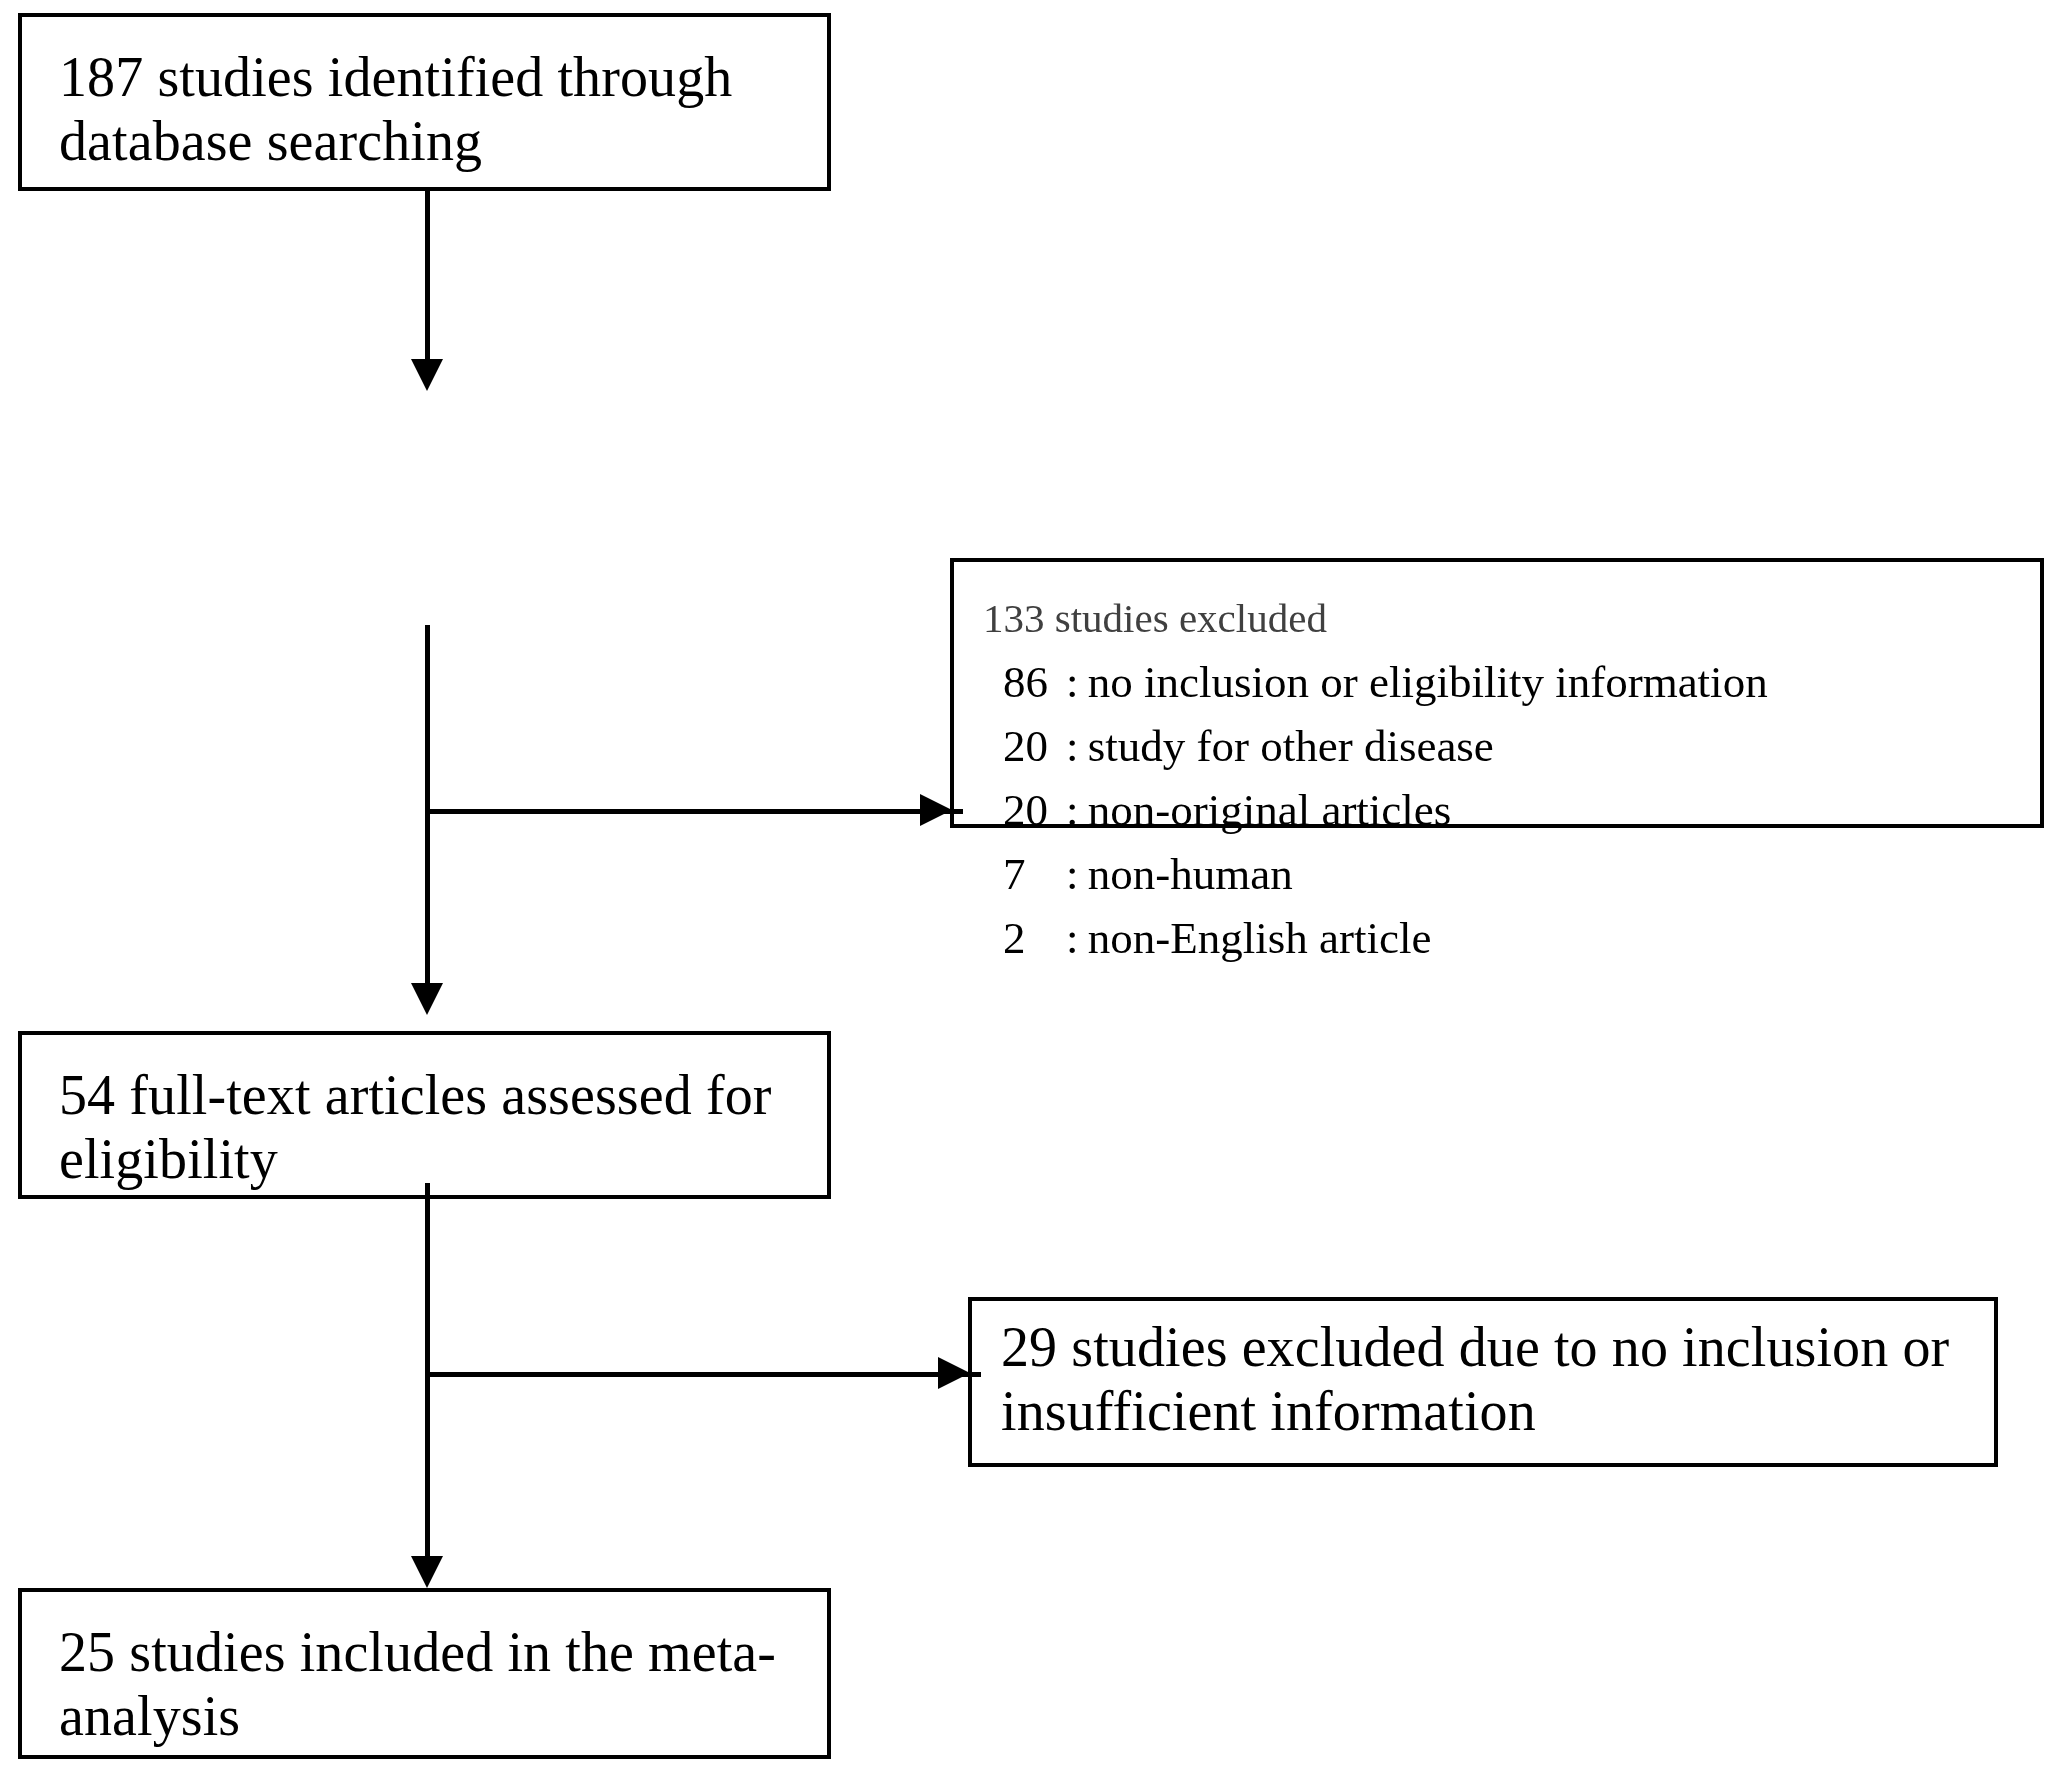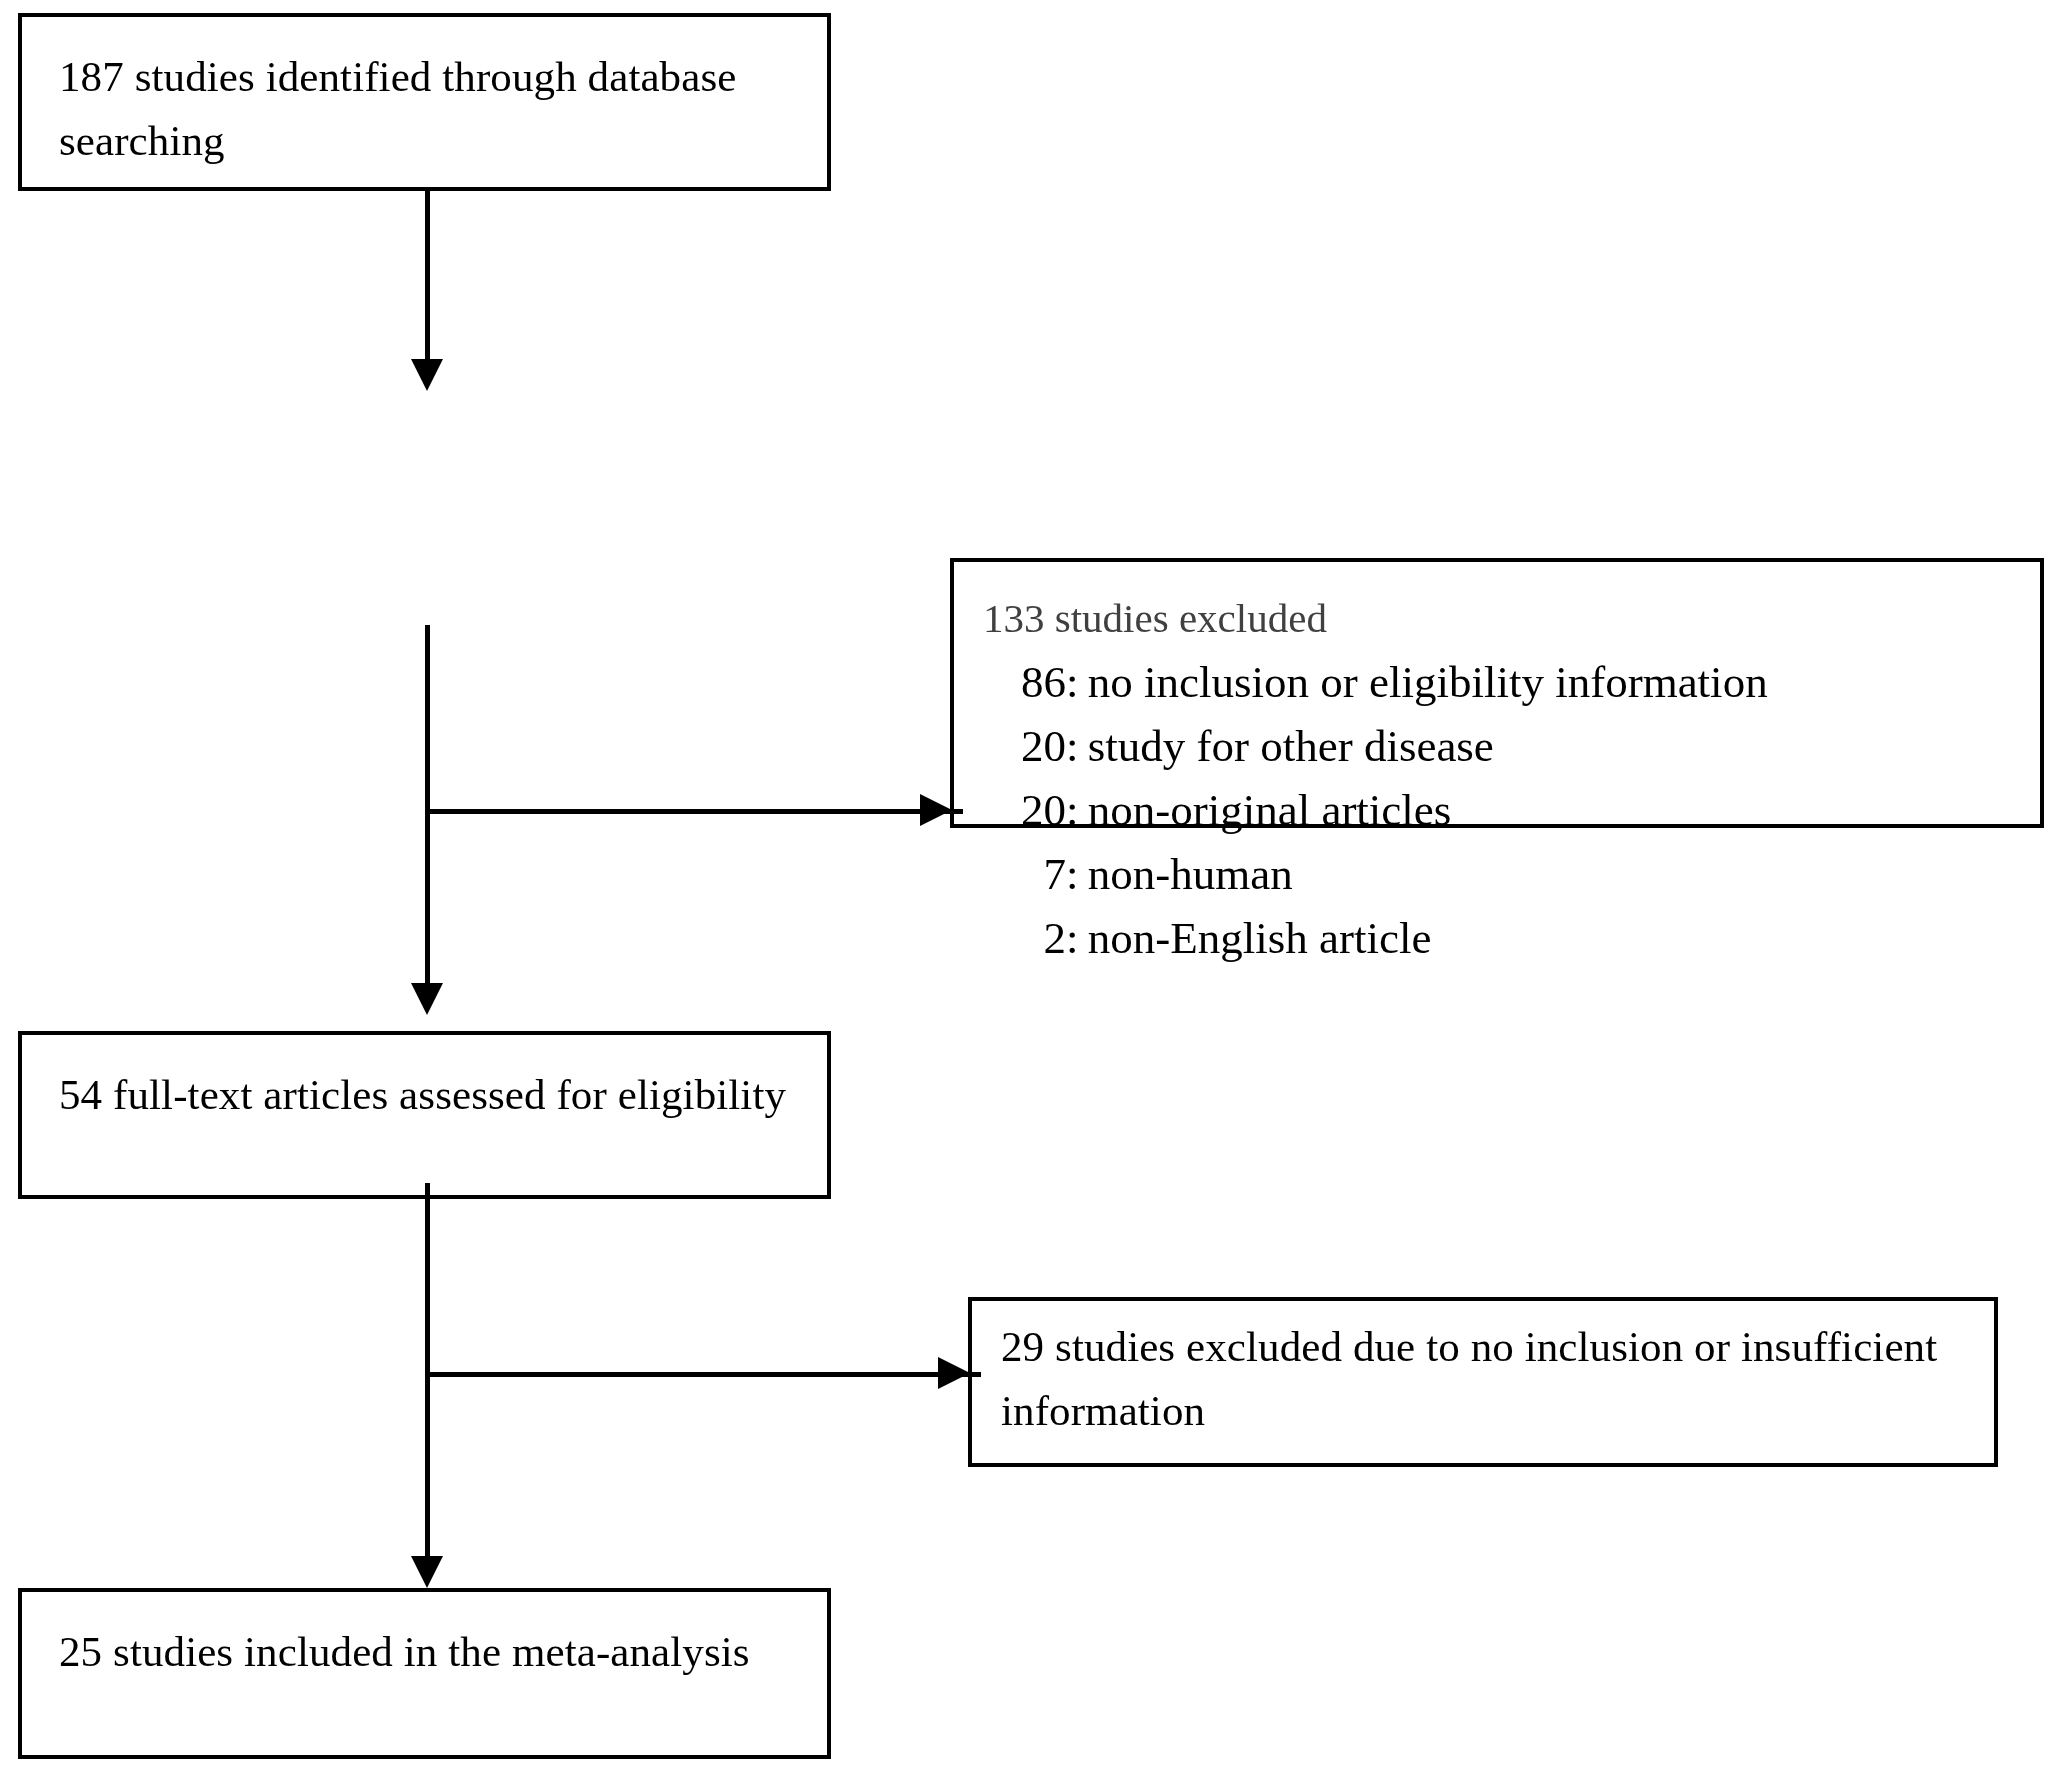--- a/index.html
+++ b/index.html
@@ -16,21 +16,21 @@
     font-family: "Liberation Serif", "DejaVu Serif", serif;
   }
   .box {
     position: absolute;
     box-sizing: border-box;
     border: 4px solid #000000;
     background: #ffffff;
     padding: 28px 0 0 37px;
   }
   .box .txt {
-    font-size: 43px;
+    font-size: 56px;
     line-height: 64px;
     color: #000000;
     white-space: pre-wrap;
     letter-spacing: 0.1px;
   }
   
   #box-identified   { left: 18px;   top: 13px;   width: 813px; height: 178px; }
   #box-primary      { left: 18px;   top: 391px;  width: 813px; height: 234px; }
   #box-fulltext     { left: 18px;   top: 1015px; width: 813px; height: 168px; margin-top: 16px; }
   #box-included     { left: 18px;   top: 1588px; width: 813px; height: 171px; }
@@ -43,21 +43,20 @@
   .excl-list li {
     font-size: 45px;
     line-height: 64px;
     color: #000;
     display: flex;
     padding-left: 20px;
   }
   .excl-num {
     display: inline-block;
     min-width: 63px;
-    text-align: right;
   }
   .excl-colon { padding-right: 9.2px; }
   .excl-reason { white-space: pre; }
 
   
   .vline {
     position: absolute;
     width: 4.6px;
     background: #000000;
   }

